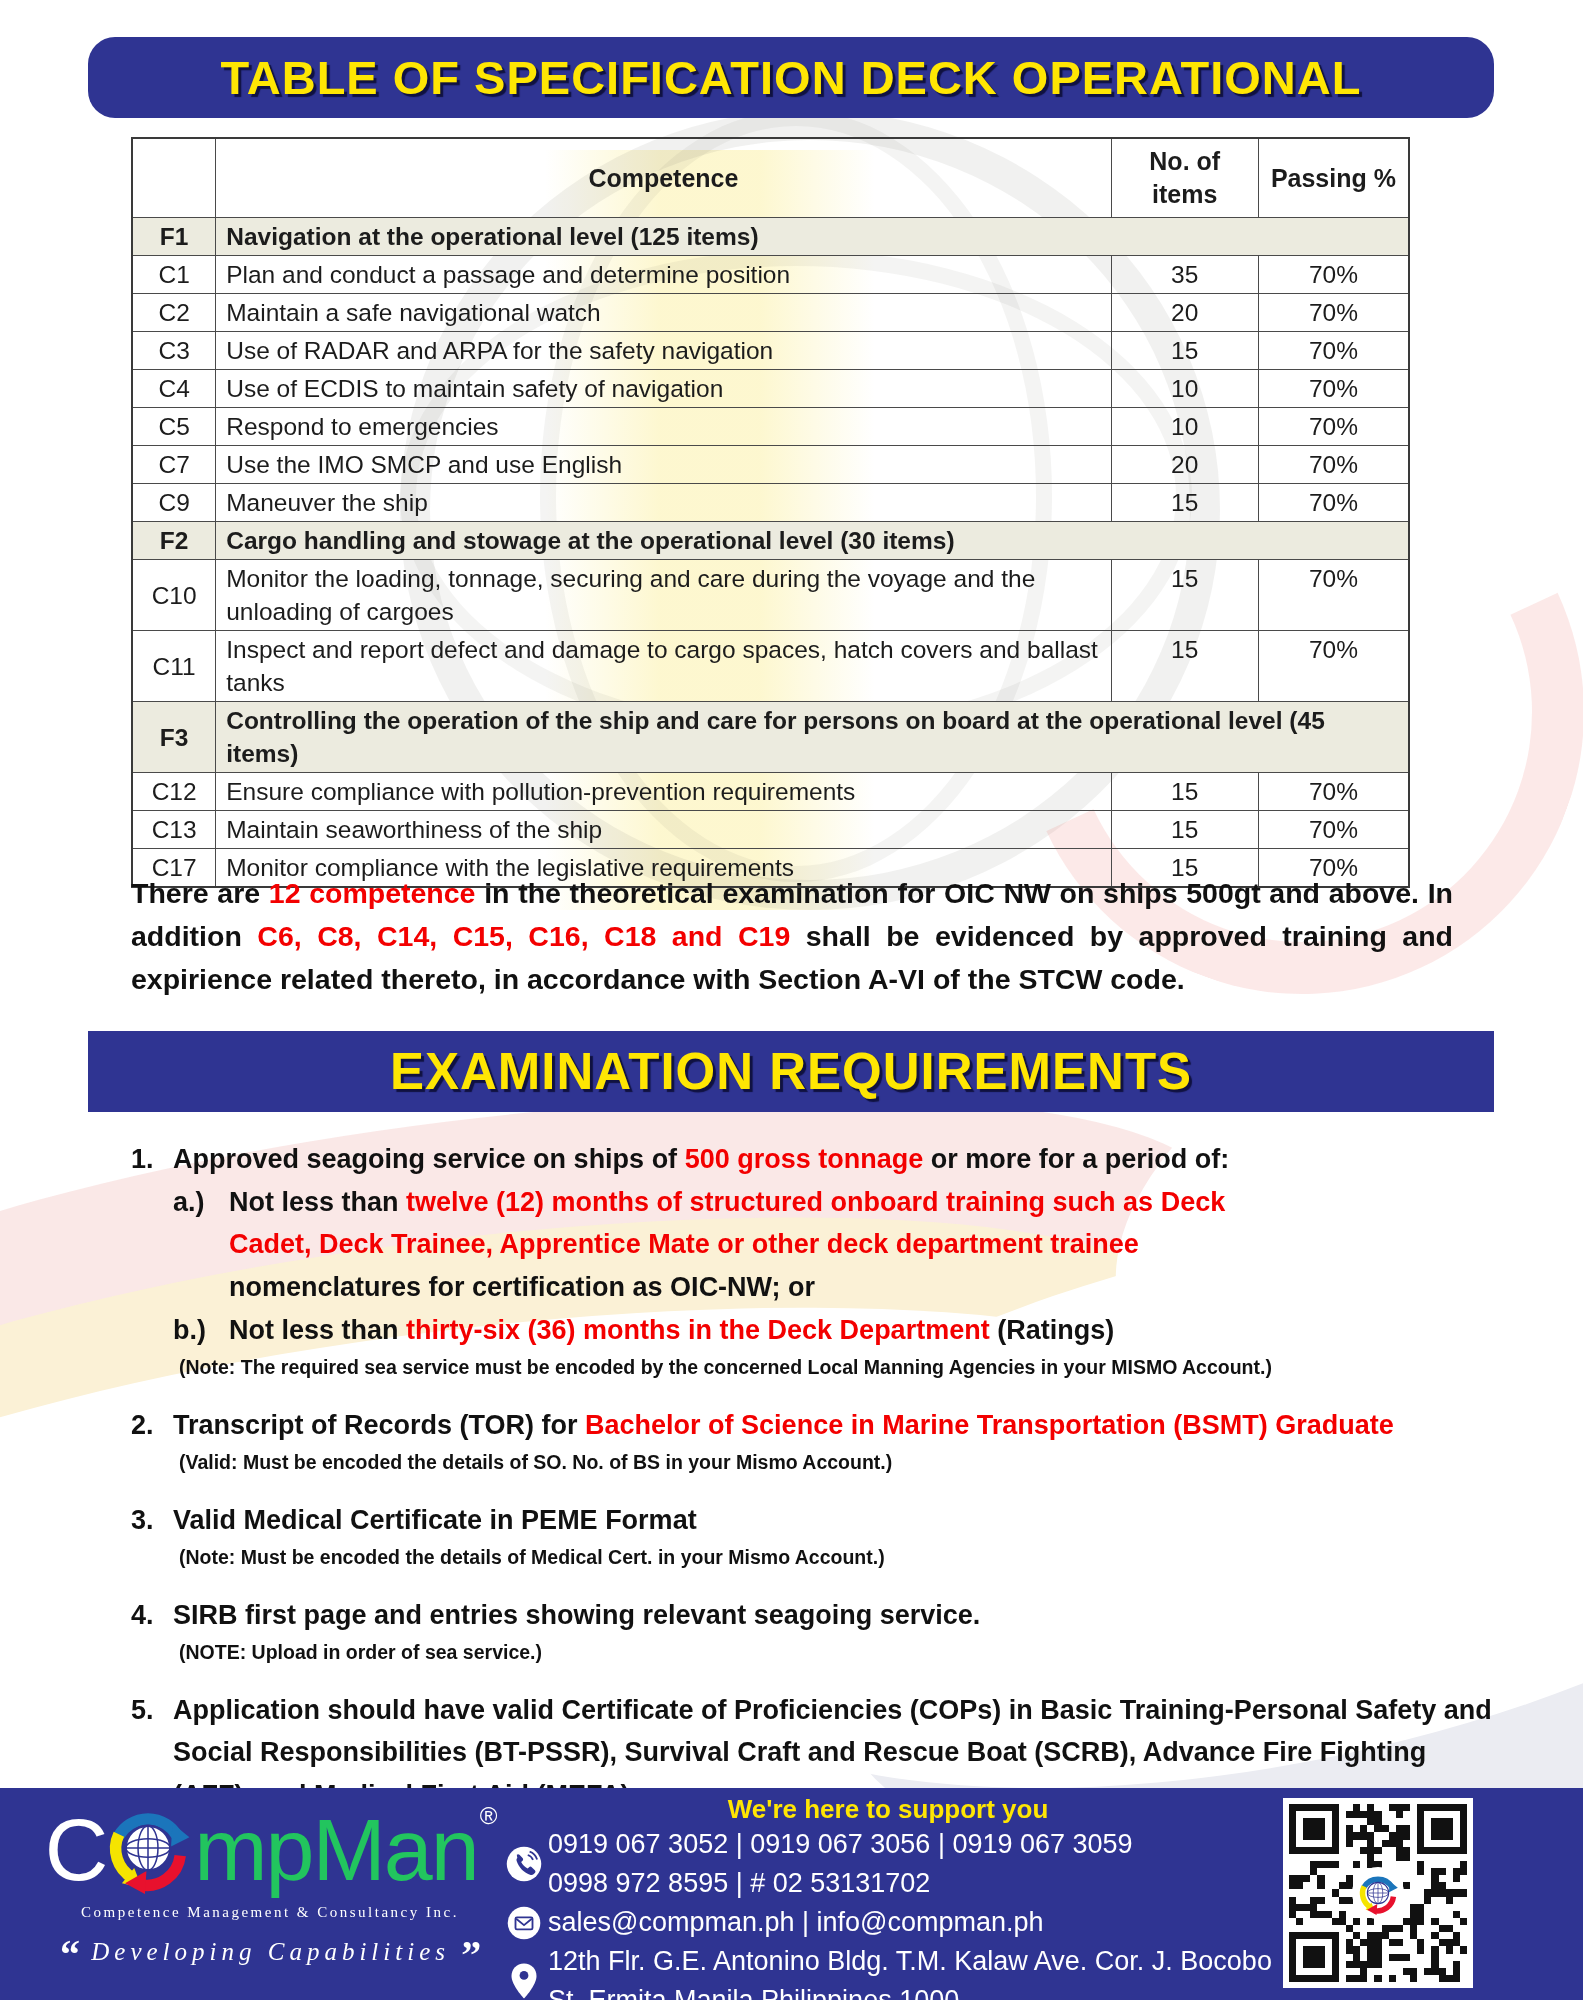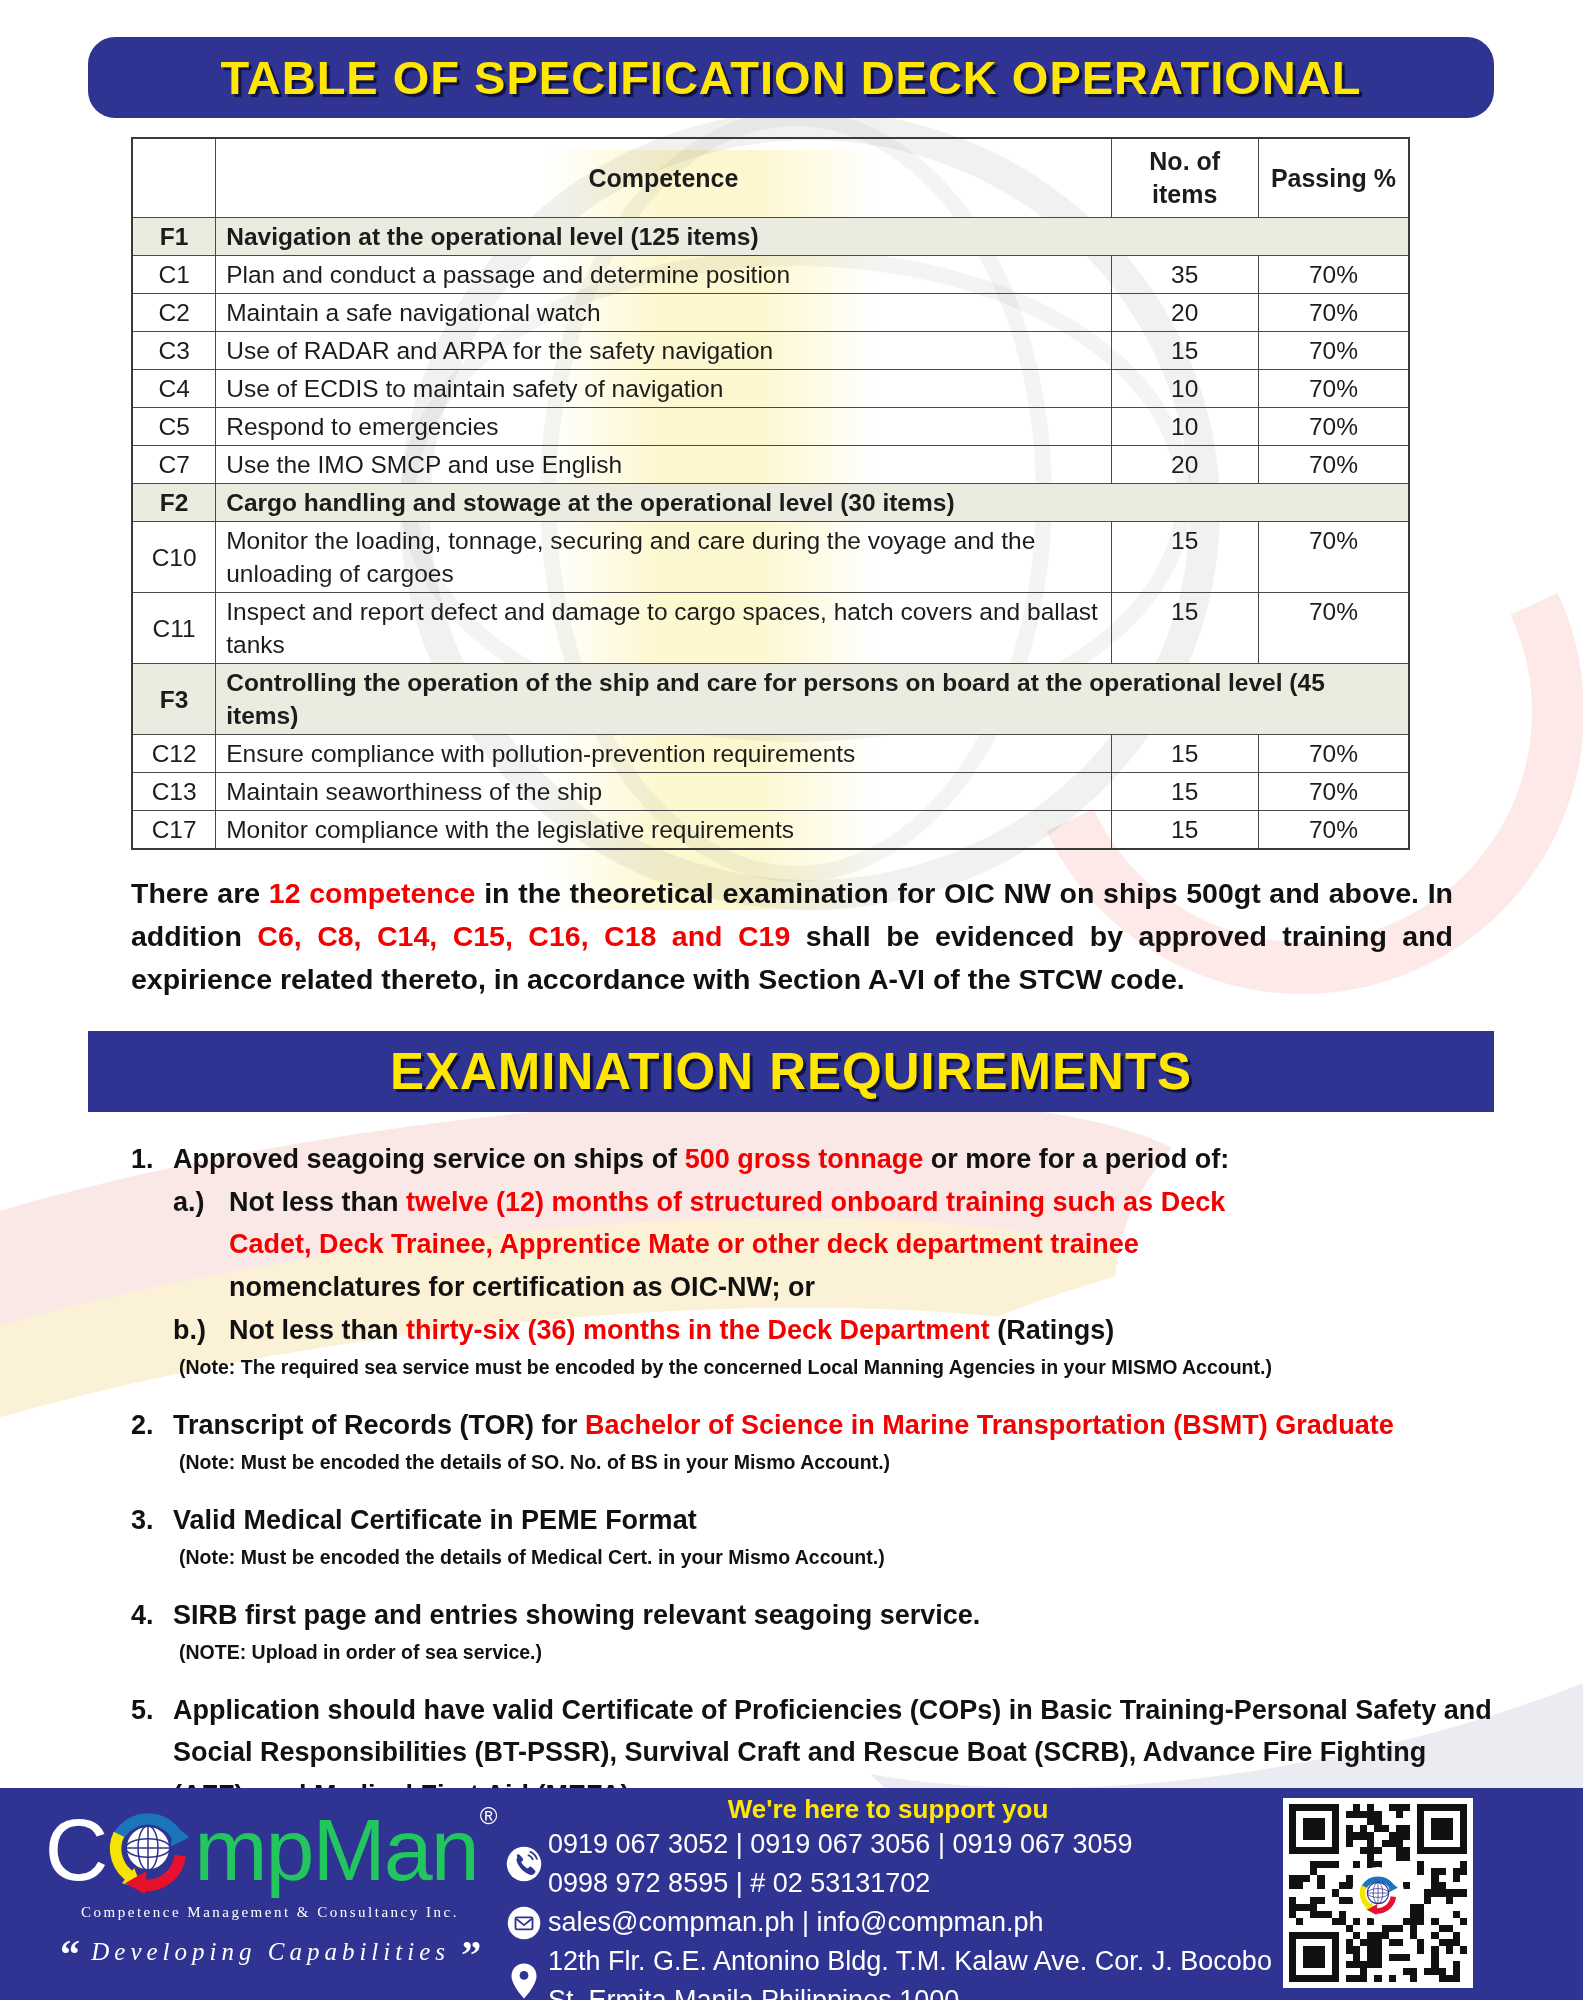--- a/index.html
+++ b/index.html
@@ -140,20 +140,26 @@
           <td class="comp">Respond to emergencies</td>
           <td class="numc">10</td>
           <td class="numc">70%</td>
         </tr>
         <tr>
           <td class="code">C7</td>
           <td class="comp">Use the IMO SMCP and use English</td>
           <td class="numc">20</td>
           <td class="numc">70%</td>
         </tr>
+        <tr>
+          <td class="code">C9</td>
+          <td class="comp">Maneuver the ship</td>
+          <td class="numc">15</td>
+          <td class="numc">70%</td>
+        </tr>
         <tr class="section-row">
           <td class="code">F2</td>
           <td class="comp" colspan="3">Cargo handling and stowage at the operational level (30 items)</td>
         </tr>
         <tr>
           <td class="code">C10</td>
           <td class="comp">Monitor the loading, tonnage, securing and care during the voyage and the unloading of cargoes</td>
           <td class="numc">15</td>
           <td class="numc">70%</td>
         </tr>
@@ -208,21 +214,21 @@
           <span class="sub-label">b.)</span>
           <span class="sub-text"><span>Not less than </span><span class="red">thirty-six (36) months in the Deck Department</span><span> (Ratings)</span></span>
         </div>
         <div class="req-note">(Note: The required sea service must be encoded by the concerned Local Manning Agencies in your MISMO Account.)</div>
       </div>
       <div class="req-item">
         <div class="req-main">
           <span class="req-num">2.</span>
           <span class="req-text"><span>Transcript of Records (TOR) for </span><span class="red">Bachelor of Science in Marine Transportation (BSMT) Graduate</span></span>
         </div>
-        <div class="req-note">(Note: Must be encoded the details of SO. No. of BS in your Mismo Account.)</div>
+        <div class="req-note">(Valid: Must be encoded the details of SO. No. of BS in your Mismo Account.)</div>
       </div>
       <div class="req-item">
         <div class="req-main">
           <span class="req-num">3.</span>
           <span class="req-text"><span>Valid Medical Certificate in PEME Format</span></span>
         </div>
         <div class="req-note">(Note: Must be encoded the details of Medical Cert. in your Mismo Account.)</div>
       </div>
       <div class="req-item">
         <div class="req-main">

